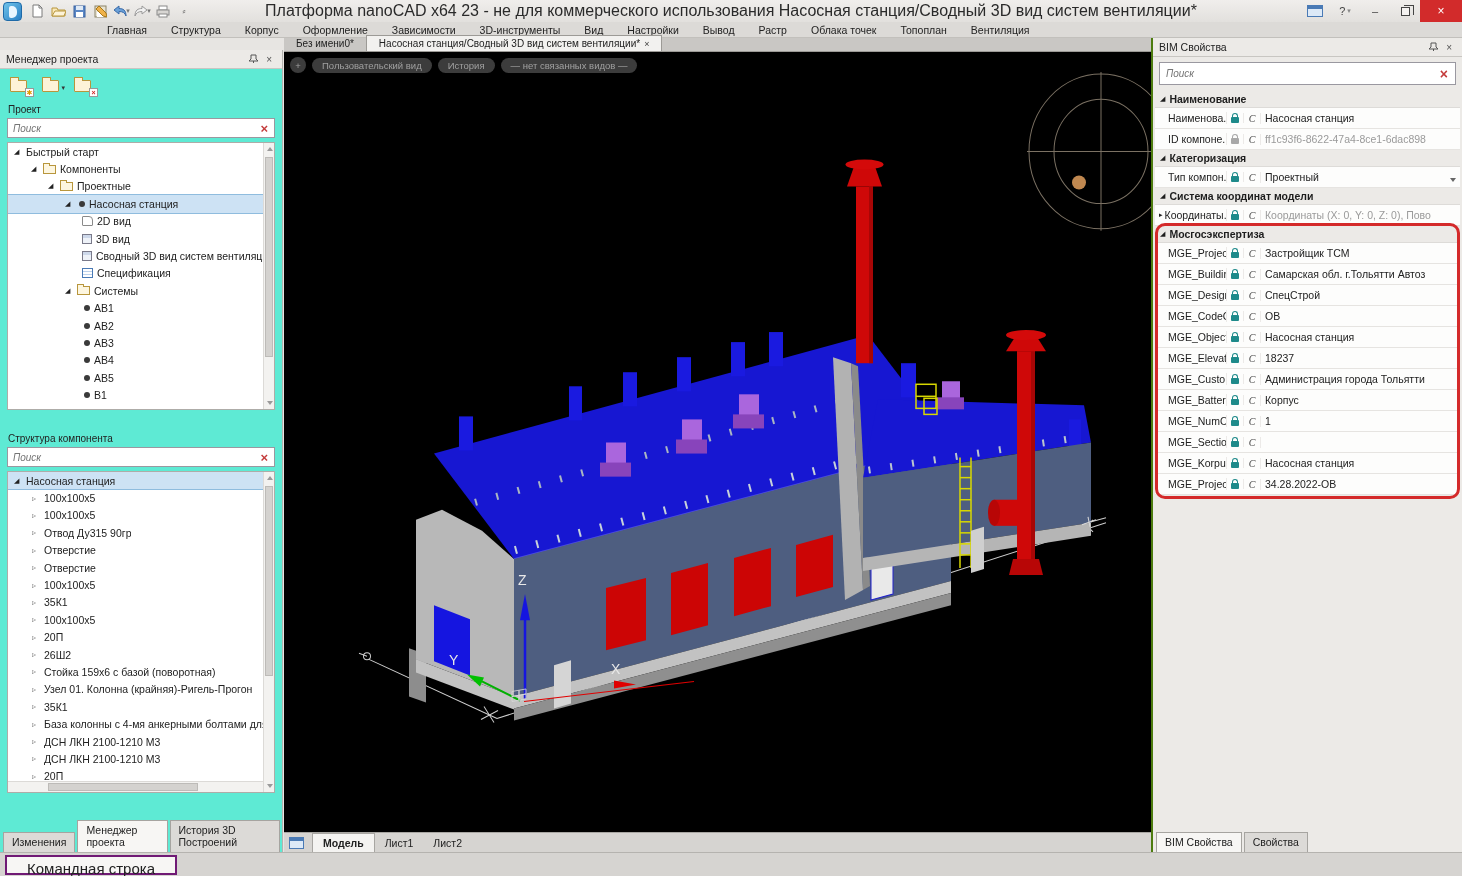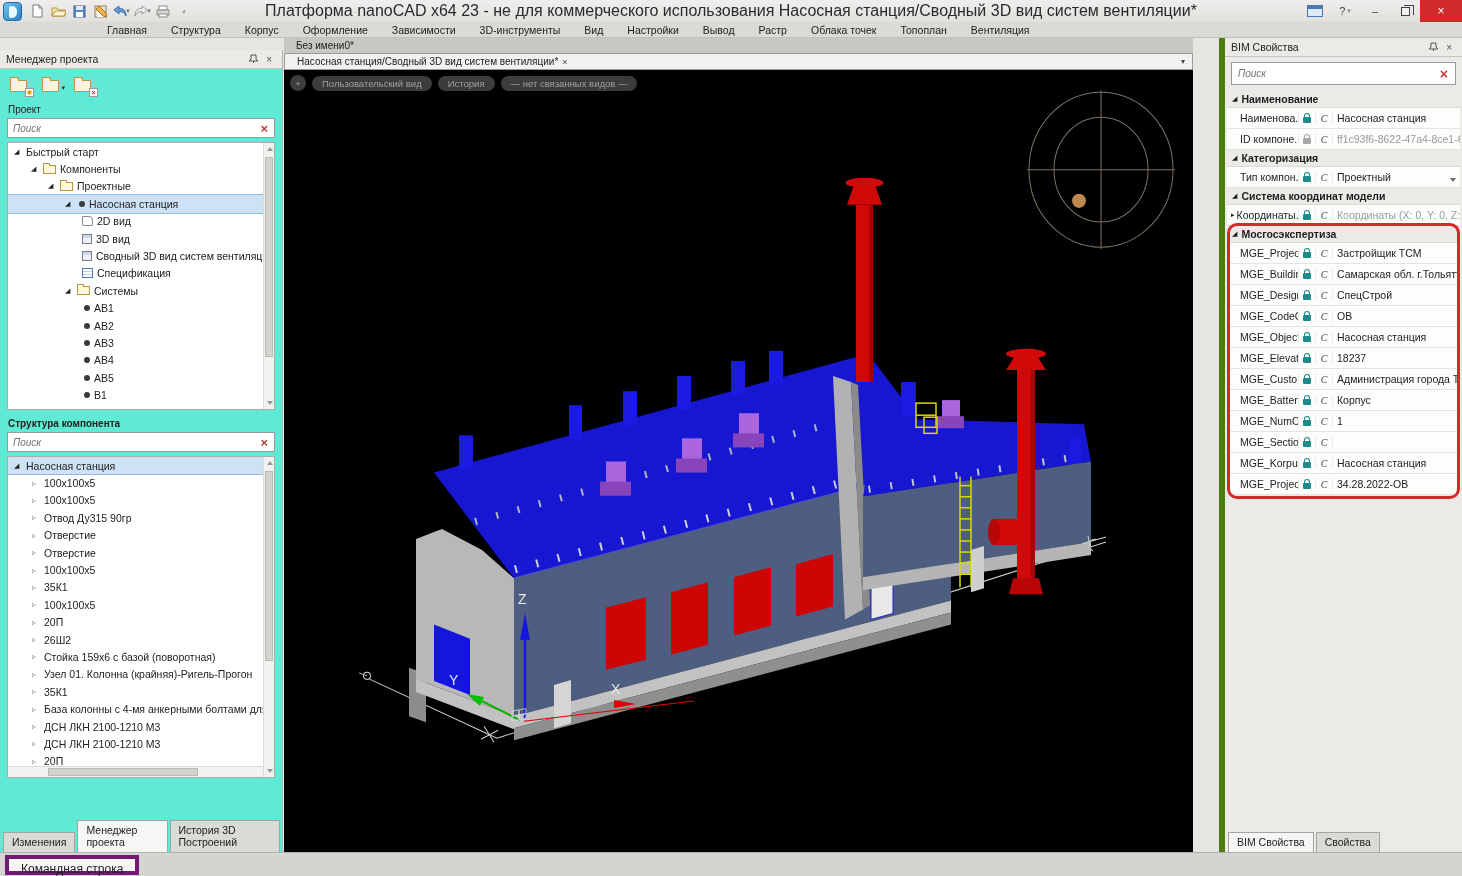--- a/index.html
+++ b/index.html
@@ -82,39 +82,39 @@
   .vscroll .dn { bottom:4px; border-top:4px solid #9a9a9a; }
   .vscroll .thumb { position:absolute; left:1px; width:8px; background:#d4d2cf; border:1px solid #bdbbb8; }
   .hscroll { position:absolute; left:0; right:11px; bottom:0; height:11px; background:#f3f2f0; border-top:1px solid #dcdad7; }
   .hscroll .thumb { position:absolute; top:1px; height:8px; background:#d4d2cf; border:1px solid #bdbbb8; }
   .lp-tabs { position:absolute; left:0; bottom:0; height:22px; display:flex; padding-left:3px; align-items:flex-end; }
   .lp-tab { border:1px solid #a6a4a0; border-bottom:none; background:#dcdad7; padding:3px 8px 4px; font-size:10.5px; color:#222; margin-right:2px; }
   .lp-tab.active { background:#f7f6f4; }
 
   
   .center { position:absolute; left:284px; top:38px; width:909px; bottom:24px; display:flex; flex-direction:column; }
-  .doc-tabs { height:32px; background:#c9c7c4; display:flex; border-bottom:1px solid #9c9a96; position:relative;flex-direction:column;}
+  .doc-tabs { height:14px; background:#c9c7c4; display:flex; align-items:flex-end; border-bottom:1px solid #9c9a96; position:relative;}
   .dtab { padding:2px 12px 2px; font-size:10px; color:#222; }
   .dtab.active { background:#f2f1ef; border:1px solid #9c9a96; border-bottom:none; display:flex; gap:4px; align-items:center;}
   .dtab .x { color:#444; font-size:9px; }
   .dt-caret { position:absolute; right:8px; bottom:3px; font-size:8px; color:#444; }
   .viewport { flex:1; background:#000; position:relative; overflow:hidden; }
   .viewport svg { position:absolute; inset:0; }
   .vp-pills { position:absolute; left:6px; top:5px; display:flex; gap:6px; align-items:center; }
   .pill { background:#3c3c3c; color:#a0a0a0; border-radius:8px; font-size:9.5px; padding:2px 10px; }
   .pill.plus { width:16px; height:16px; border-radius:50%; padding:0; display:flex; align-items:center; justify-content:center; }
   .sheet-bar { height:20px; background:#d6d4d1; border-top:1px solid #a8a6a2; display:flex; align-items:flex-end; }
   .sheet-ico { width:15px; height:12px; margin:0 8px 3px 5px; border:1px solid #4a7ab5; background:#dce9f7; position:relative;}
   .sheet-ico::before { content:""; position:absolute; left:0; top:0; width:100%; height:3px; background:#4a7ab5; }
   .stab { padding:3px 10px 3px; font-size:10.5px; color:#222; }
   .stab.active { background:#f4f3f1; border:1px solid #a8a6a2; border-bottom:none; font-weight:bold; }
 
   
-  .right-panel { position:absolute; right:0; top:38px; width:243px; bottom:24px;
-    background:#eceae7; border-left:6px solid #4d7c0f; }
+  .right-panel { position:absolute; right:0; top:38px; width:311px; bottom:24px;
+    background:#eceae7; border-left:2px solid #4d7c0f; }
   .bim-search { margin:5px 6px 6px; height:23px; background:#fff; border:1px solid #9a98a0; display:flex; align-items:center; }
   .bim-search input { flex:1; border:none; outline:none; font-style:italic; color:#888; font-size:10px; padding:0 6px; background:transparent; font-family:"Liberation Sans",sans-serif;}
   .bim-search .sx { color:#c43c3c; font-size:14px; font-weight:bold; padding:0 7px; }
   .pgrid { position:relative; margin:0 2px; }
   .pgroup { height:17px; display:flex; align-items:center; gap:4px; padding-left:5px;
     font-weight:bold; font-size:10.5px; background:#eceae7; border-bottom:1px solid #dddbd8; }
   .pgroup .gexp { font-size:7px; font-weight:normal; }
   .prow { height:21px; display:flex; align-items:center; background:#fdfdfc; border-bottom:1px solid #e6e4e1; font-size:10.5px; }
   .pname { width:72px; flex:none; padding-left:13px; overflow:hidden; white-space:nowrap; color:#222;
     border-right:1px solid #eceae8; display:flex; align-items:center; gap:2px;}
@@ -129,22 +129,22 @@
   .pval { flex:1; padding:0 4px; white-space:nowrap; overflow:hidden; color:#222; position:relative;}
   .pval.muted { color:#9a9a9a; }
   .pval .ddc { position:absolute; right:4px; top:7px; width:0; height:0;
     border-left:3.5px solid transparent; border-right:3.5px solid transparent; border-top:4px solid #666; }
   .mge-highlight { position:absolute; left:0; right:0; border:3px solid #d42a2a; border-radius:10px;
     pointer-events:none; z-index:5; }
   .rp-tabs { position:absolute; left:0; bottom:0; height:22px; display:flex; padding-left:3px; align-items:flex-end; }
 
   
   .statusbar { position:absolute; left:0; bottom:0; width:1462px; height:24px; background:#d6d4d1; border-top:1px solid #b5b3af; }
-  .cmd-tab { position:absolute; left:5px; top:2px; height:20px; background:#f7f6f4; border:4px solid #701a75;
-    padding:3px 12px; font-size:12px; color:#222; }
+  .cmd-tab { position:absolute; left:5px; top:2px; height:20px; background:#f7f6f4; border:2px solid #701a75;
+    padding:3px 20px; font-size:15px; color:#222; }
 </style>
 </head>
 <body>
 
 <div class="titlebar">
   <div class="logo"></div>
   <div class="qat">
     <div class="qbtn">
         <svg width="13" height="14">
           <path d="M2 1 h6 l3 3 v9 h-9 z" fill="#fff" stroke="#7a7a7a"></path>
@@ -336,21 +336,21 @@
         <span class="tico ico-bullet"></span>
         <span class="tlabel">ВЕ2</span>
       </div>
     <div class="vscroll">
         <span class="tri up"></span>
         <span class="tri dn"></span>
         <div class="thumb" style="top:14px;height:200px;"></div>
       </div>
   </div>
 
-  <div class="sec-label" style="margin-top:6px;font-weight:bold;">Структура компонента</div>
+  <div class="sec-label" style="margin-top:21px;">Структура компонента</div>
   <div class="searchbox">
     <input placeholder="Поиск" style="">
     <span class="sx">×</span>
   </div>
 
   <div class="treebox t2">
     <div class="trow sel">
         <span class="exp">◢</span>
         <span class="tlabel">Насосная станция</span>
       </div>
@@ -649,20 +649,26 @@
     </svg>
 
     <div class="vp-pills">
       <div class="pill plus">+</div>
       <div class="pill">Пользовательский вид</div>
       <div class="pill">История</div>
       <div class="pill">— нет связанных видов —</div>
     </div>
   </div>
 
+  <div class="sheet-bar">
+    <span class="sheet-ico"></span>
+    <div class="stab active">Модель</div>
+    <div class="stab">Лист1</div>
+    <div class="stab">Лист2</div>
+  </div>
 </div>
 
 <div class="right-panel">
   <div class="panel-h">
     <span>BIM Свойства</span>
     <span class="sp"></span>
     <span class="ph-ico"><svg width="9" height="9">
           <path d="M2 1 h5 v4 l2 2 h-9 l2 -2 z" fill="none" stroke="#555"></path>
           <line x1="4.5" y1="7" x2="4.5" y2="9" stroke="#555"></line>
         </svg></span>

